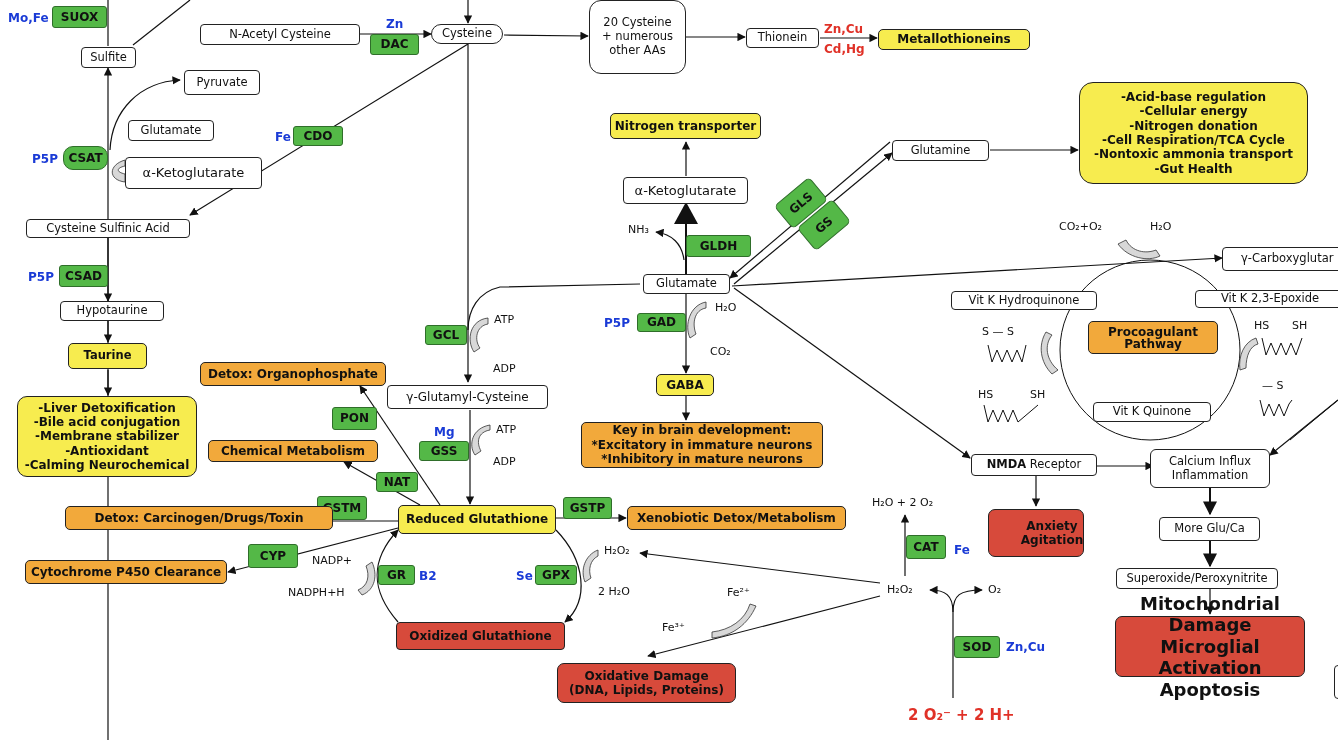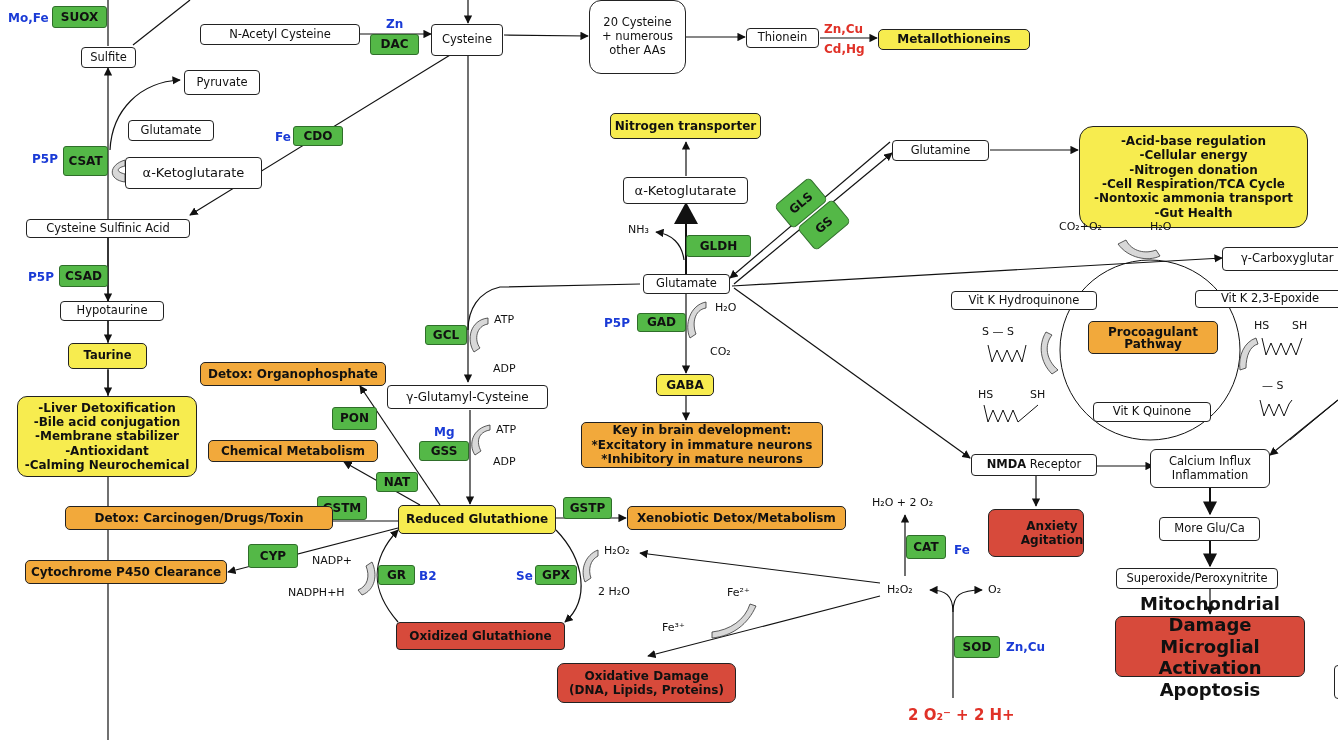--- a/index.html
+++ b/index.html
@@ -108,55 +108,55 @@
     <line x1="1290" y1="440" x2="1338" y2="400"></line>
   </g>
 </svg>
 
 <div class="cof" style="left:8px;top:11px;">Mo,Fe</div>
 <div class="box enz" style="left:52px;top:6px;width:55px;height:22px;">SUOX</div>
 <div class="box" style="left:81px;top:47px;width:55px;height:21px;">Sulfite</div>
 <div class="box" style="left:184px;top:70px;width:76px;height:25px;">Pyruvate</div>
 <div class="box" style="left:128px;top:120px;width:86px;height:21px;">Glutamate</div>
 <div class="cof" style="left:32px;top:152px;">P5P</div>
-<div class="box enz" style="left:63px;top:146px;width:45px;height:30px;">CSAT</div>
+<div class="box enz" style="left:63px;top:146px;width:45px;height:24px;border-radius:10px;">CSAT</div>
 <div class="box" style="left:125px;top:157px;width:137px;height:32px;font-size:13px;">α-Ketoglutarate</div>
 <div class="cof" style="left:275px;top:130px;">Fe</div>
 <div class="box enz" style="left:293px;top:126px;width:50px;height:20px;">CDO</div>
 <div class="box" style="left:26px;top:219px;width:164px;height:19px;">Cysteine Sulfinic Acid</div>
 <div class="cof" style="left:28px;top:270px;">P5P</div>
 <div class="box enz" style="left:59px;top:265px;width:49px;height:22px;">CSAD</div>
 <div class="box" style="left:60px;top:301px;width:104px;height:20px;">Hypotaurine</div>
 <div class="box yel" style="left:68px;top:343px;width:79px;height:26px;">Taurine</div>
 <div class="box yel" style="left:17px;top:396px;width:180px;height:81px;border-radius:10px;font-size:12px;">-Liver Detoxification
 -Bile acid conjugation
 -Membrane stabilizer
 -Antioxidant
 -Calming Neurochemical</div>
 
 <div class="box" style="left:200px;top:24px;width:160px;height:21px;">N-Acetyl Cysteine</div>
 <div class="cof" style="left:386px;top:17px;">Zn</div>
 <div class="box enz" style="left:370px;top:34px;width:49px;height:21px;">DAC</div>
-<div class="box" style="left:431px;top:24px;width:72px;height:32px;">Cysteine</div>
+<div class="box" style="left:431px;top:24px;width:72px;height:20px;border-radius:10px;">Cysteine</div>
 <div class="box" style="left:589px;top:0px;width:97px;height:74px;border-radius:12px;">20 Cysteine
 + numerous
 other AAs</div>
 <div class="box" style="left:746px;top:28px;width:73px;height:20px;">Thionein</div>
 <div class="metal" style="left:824px;top:22px;">Zn,Cu</div>
 <div class="metal" style="left:824px;top:42px;">Cd,Hg</div>
 <div class="box yel" style="left:878px;top:29px;width:152px;height:21px;font-size:12px;">Metallothioneins</div>
 
 <div class="box yel" style="left:610px;top:113px;width:151px;height:26px;font-size:12px;">Nitrogen transporter</div>
 <div class="box" style="left:623px;top:177px;width:125px;height:27px;font-size:13px;">α-Ketoglutarate</div>
 <div class="lbl" style="left:628px;top:224px;">NH₃</div>
 <div class="box enz" style="left:686px;top:235px;width:65px;height:22px;">GLDH</div>
 <div class="box enz rot" style="left:778px;top:188px;width:46px;height:30px;">GLS</div>
 <div class="box enz rot" style="left:801px;top:210px;width:46px;height:30px;">GS</div>
 <div class="box" style="left:892px;top:140px;width:97px;height:21px;">Glutamine</div>
-<div class="box yel" style="left:1079px;top:82px;width:229px;height:102px;border-radius:14px;font-size:12px;margin-top:44px;">-Acid-base regulation
+<div class="box yel" style="left:1079px;top:82px;width:229px;height:102px;border-radius:14px;font-size:12px;">-Acid-base regulation
 -Cellular energy
 -Nitrogen donation
 -Cell Respiration/TCA Cycle
 -Nontoxic ammonia transport
 -Gut Health</div>
 <div class="box" style="left:643px;top:274px;width:87px;height:20px;">Glutamate</div>
 <div class="cof" style="left:604px;top:316px;">P5P</div>
 <div class="box enz" style="left:637px;top:313px;width:49px;height:19px;">GAD</div>
 <div class="lbl" style="left:715px;top:302px;">H₂O</div>
 <div class="lbl" style="left:710px;top:346px;">CO₂</div>

